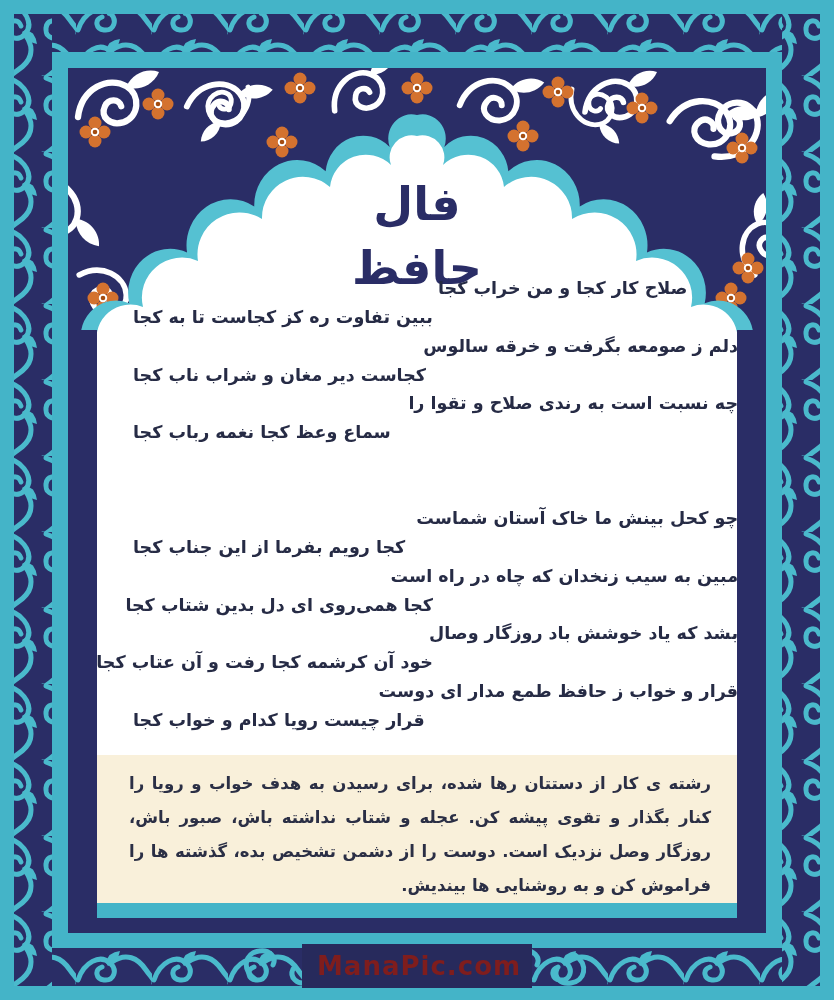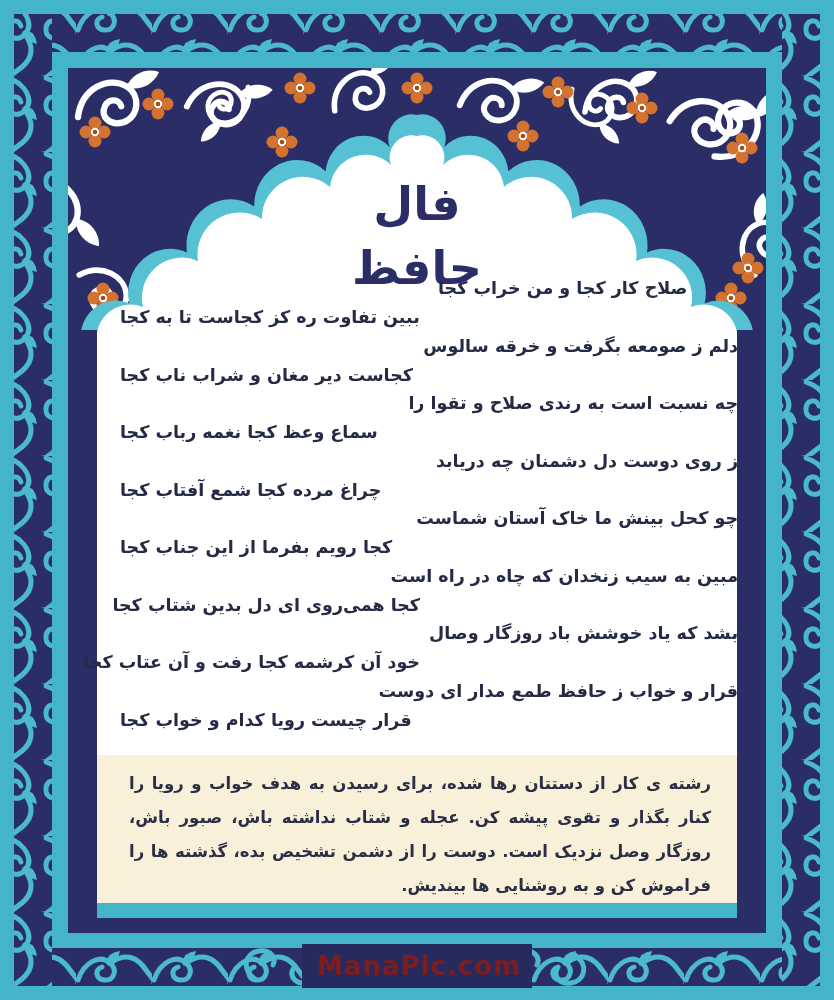--- a/index.html
+++ b/index.html
@@ -8,21 +8,21 @@
   .poster{position:absolute;inset:0;width:834px;height:834px;}
   svg.bg{position:absolute;left:0;top:0;z-index:0;}
   .txt{position:absolute;z-index:2;}
   .title{left:302px;top:172px;width:230px;text-align:center;
          font:700 46px/64px "DejaVu Sans",sans-serif;color:#2a2d66;
          direction:rtl;}
   .verse{position:absolute;z-index:2;width:300px;text-align:left;
          font:700 17.5px/24px "DejaVu Sans",sans-serif;color:#262b45;
          direction:rtl;white-space:nowrap;}
   .verse.rcol{left:438px;}
-  .verse.lcol{left:120px;}
+  .verse.lcol{left:133px;}
   .interpretation{left:97px;top:755px;width:640px;height:148px;
          box-sizing:border-box;padding:12px 26px 0 32px;
          background:transparent;direction:rtl;text-align:justify;
          font:700 16.5px/34px "DejaVu Sans",sans-serif;color:#2b2f45;}
   .watermark{left:317px;top:951px;width:200px;text-align:center;
          font:700 26px/30px "DejaVu Sans",sans-serif;color:#7f1d1d;
          letter-spacing:1px;}
 </style>
 </head>
 <body>
@@ -129,30 +129,28 @@
     <use href="#wmCurl" transform="translate(285,967)"></use>
     <use href="#wmCurl" transform="translate(549,967)"></use>
     <rect x="302" y="944" width="230" height="44" fill="#272a5c"></rect>
   </svg>
 
   <div class="txt title" dir="rtl">فال حافظ</div>
 
   <div class="verse rcol" style="top:276px">صلاح کار کجا و من خراب کجا</div>
   <div class="verse rcol" style="top:334px">دلم ز صومعه بگرفت و خرقه سالوس</div>
   <div class="verse rcol" style="top:391px">چه نسبت است به رندی صلاح و تقوا را</div>
-  <div class="verse rcol" style="top:449px">ز روی دوست دل دشمنان چه دریابد</div>
   <div class="verse rcol" style="top:506px">چو کحل بینش ما خاک آستان شماست</div>
   <div class="verse rcol" style="top:564px">مبین به سیب زنخدان که چاه در راه است</div>
   <div class="verse rcol" style="top:621px">بشد که یاد خوشش باد روزگار وصال</div>
   <div class="verse rcol" style="top:679px">قرار و خواب ز حافظ طمع مدار ای دوست</div>
 
   <div class="verse lcol" style="top:305px">ببین تفاوت ره کز کجاست تا به کجا</div>
   <div class="verse lcol" style="top:363px">کجاست دیر مغان و شراب ناب کجا</div>
   <div class="verse lcol" style="top:420px">سماع وعظ کجا نغمه رباب کجا</div>
-  <div class="verse lcol" style="top:478px">چراغ مرده کجا شمع آفتاب کجا</div>
   <div class="verse lcol" style="top:535px">کجا رویم بفرما از این جناب کجا</div>
   <div class="verse lcol" style="top:593px">کجا همی‌روی ای دل بدین شتاب کجا</div>
   <div class="verse lcol" style="top:650px">خود آن کرشمه کجا رفت و آن عتاب کجا</div>
   <div class="verse lcol" style="top:708px">قرار چیست رویا کدام و خواب کجا</div>
 
   <div class="txt interpretation" dir="rtl">رشته ی کار از دستتان رها شده، برای رسیدن به هدف خواب و رویا را کنار بگذار و تقوی پیشه کن. عجله و شتاب نداشته باش، صبور باش، روزگار وصل نزدیک است. دوست را از دشمن تشخیص بده، گذشته ها را فراموش کن و به روشنایی ها بیندیش.</div>
 
   <div class="txt watermark">ManaPic.com</div>
 
 </div>

